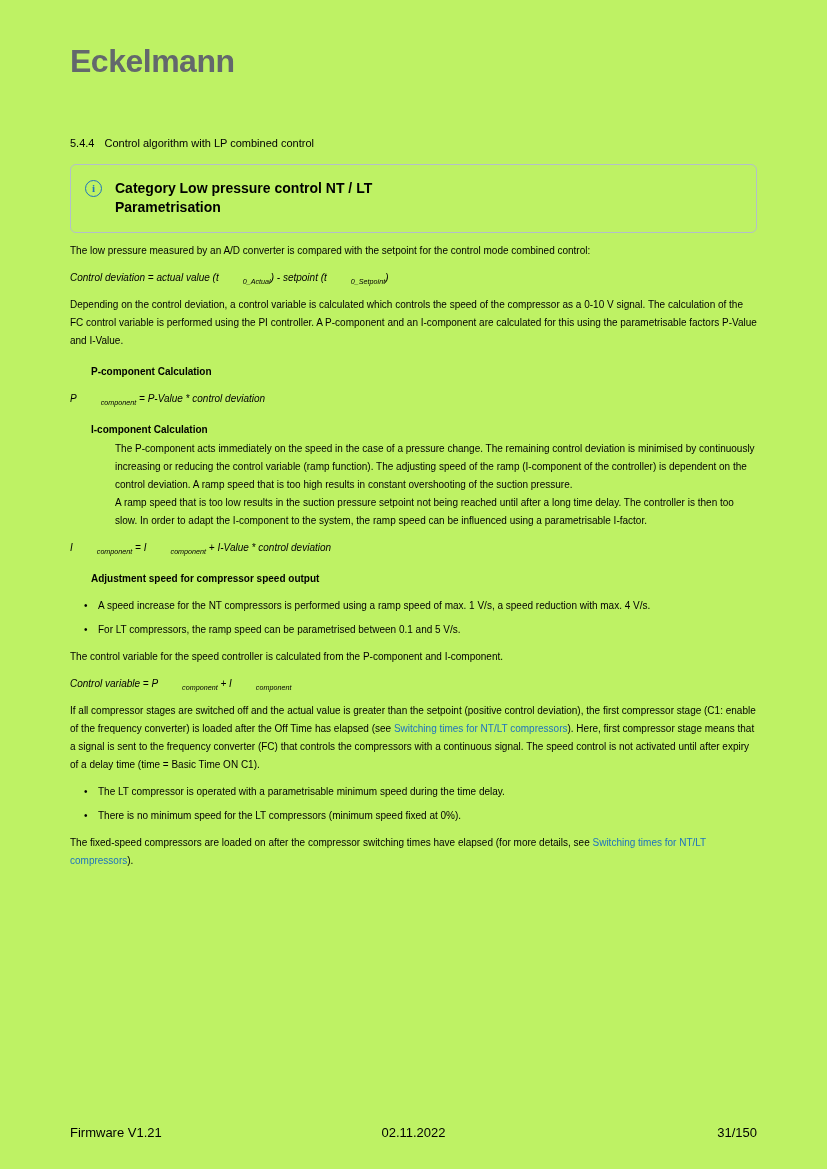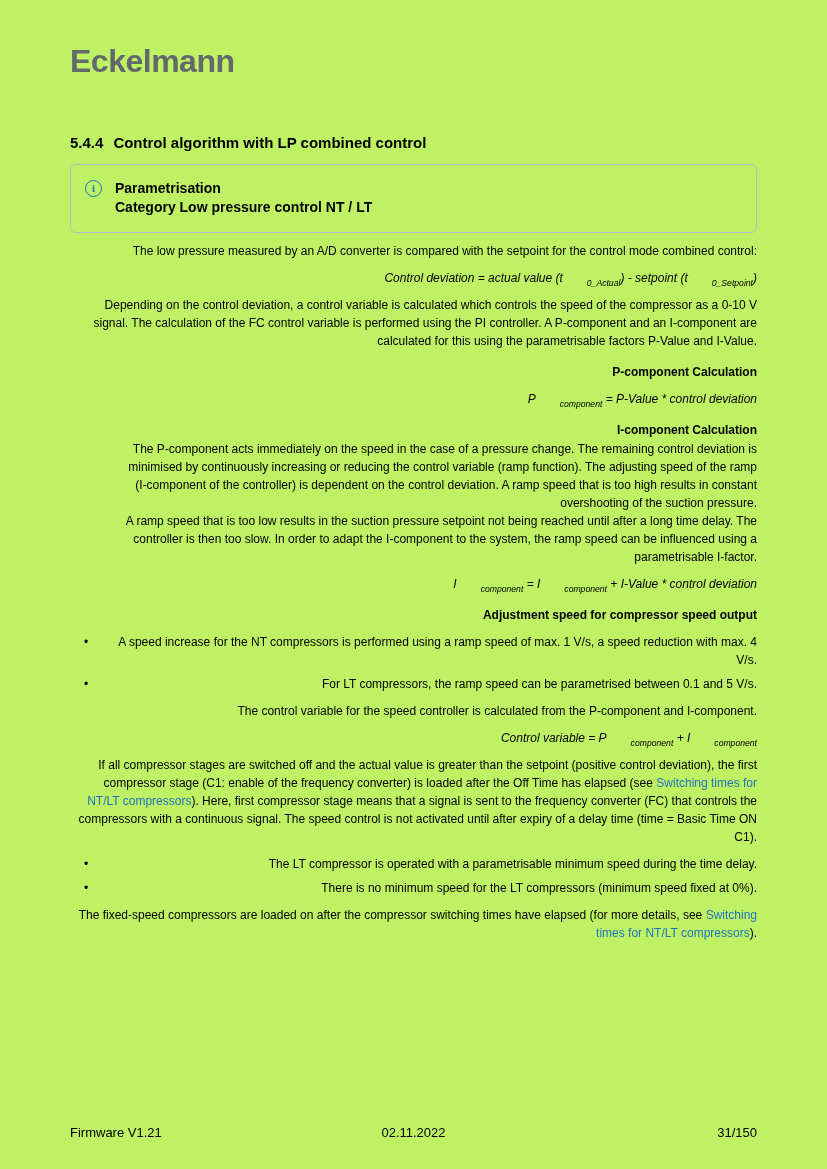--- a/index.html
+++ b/index.html
@@ -29,22 +29,22 @@
   .logo{
     margin-top:44px;
     font-size:32px;
     font-weight:700;
     letter-spacing:-0.5px;
     color:var(--logo-gray);
     line-height:1.1;
   }
   .section-heading{
     margin-top:55px;
-    font-size:15px;
-    font-weight:700;
+    font-size:11px;
+    font-weight:400;
     line-height:18px;
   }
   .section-heading .sec-num{margin-right:10px;}
   .infobox{
     margin-top:12px;
     border:1px solid var(--info-border);
     border-radius:6px;
     padding:14px 16px 15px 14px;
     display:flex;
     align-items:flex-start;
@@ -63,23 +63,22 @@
     font-family:"Liberation Serif","DejaVu Serif",serif;
     margin-top:1px;
   }
   .infobox-text{
     font-size:14px;
     font-weight:700;
     line-height:19px;
   }
   .blocks{
     margin-top:4px;
-    font-size:12px;
+    font-size:10px;
     line-height:18px;
-    text-align:right;
   }
   .blocks p{margin:9px 0 0;}
   .blocks p.heading{font-weight:700; margin-top:13px;padding-left:21px;}
   .blocks p.formula{font-style:italic; margin-top:9px;}
   .blocks p.tight{margin-top:1px;margin-left:45px;}
   sub{font-size:0.72em; line-height:0;padding-left:24px;}
   a.doc-link{color:var(--link-blue); text-decoration:none; cursor:pointer;}
   ul.bullets{
     margin:9px 0 0;
     padding:0 0 0 28px;
@@ -114,22 +113,22 @@
 
     <div class="logo">Eckelmann</div>
 
     <div class="section-heading">
       <span class="sec-num">5.4.4</span><span>Control algorithm with LP combined control</span>
     </div>
 
     <div class="infobox">
       <div class="info-icon">i</div>
       <div class="infobox-text">
+        <div>Category Low pressure control NT / LT</div>
         <div>Parametrisation</div>
-        <div>Category Low pressure control NT / LT</div>
       </div>
     </div>
 
     <div class="blocks">
         <p class="paragraph"><span>The low pressure measured by an A/D converter is compared with the setpoint for the control mode combined control:</span></p>
         <p class="formula"><span>Control deviation = actual value (t</span><sub>0_Actual</sub><span>) - setpoint (t</span><sub>0_Setpoint</sub><span>)</span></p>
         <p class="paragraph"><span>Depending on the control deviation, a control variable is calculated which controls the speed of the compressor as a 0-10 V signal. The calculation of the FC control variable is performed using the PI controller. A P-component and an I-component are calculated for this using the parametrisable factors P-Value and I-Value.</span></p>
         <p class="heading"><span>P-component Calculation</span></p>
         <p class="formula"><span>P</span><sub>component</sub><span> = P-Value * control deviation</span></p>
         <p class="heading"><span>I-component Calculation</span></p>

